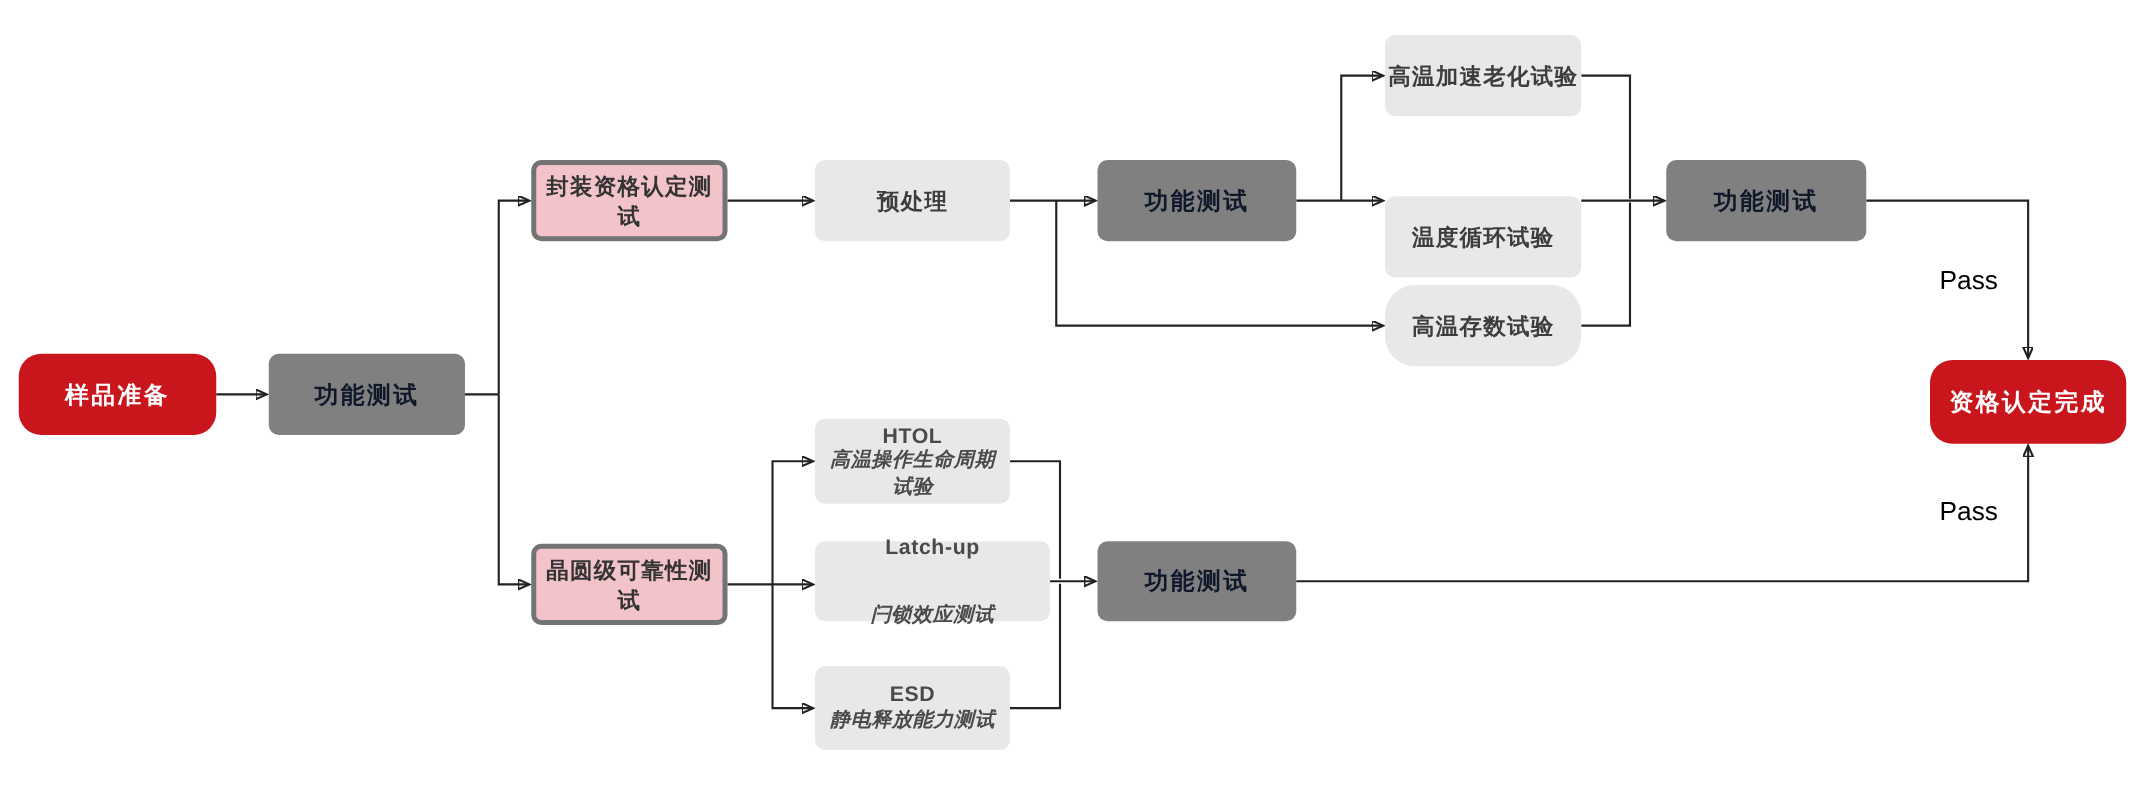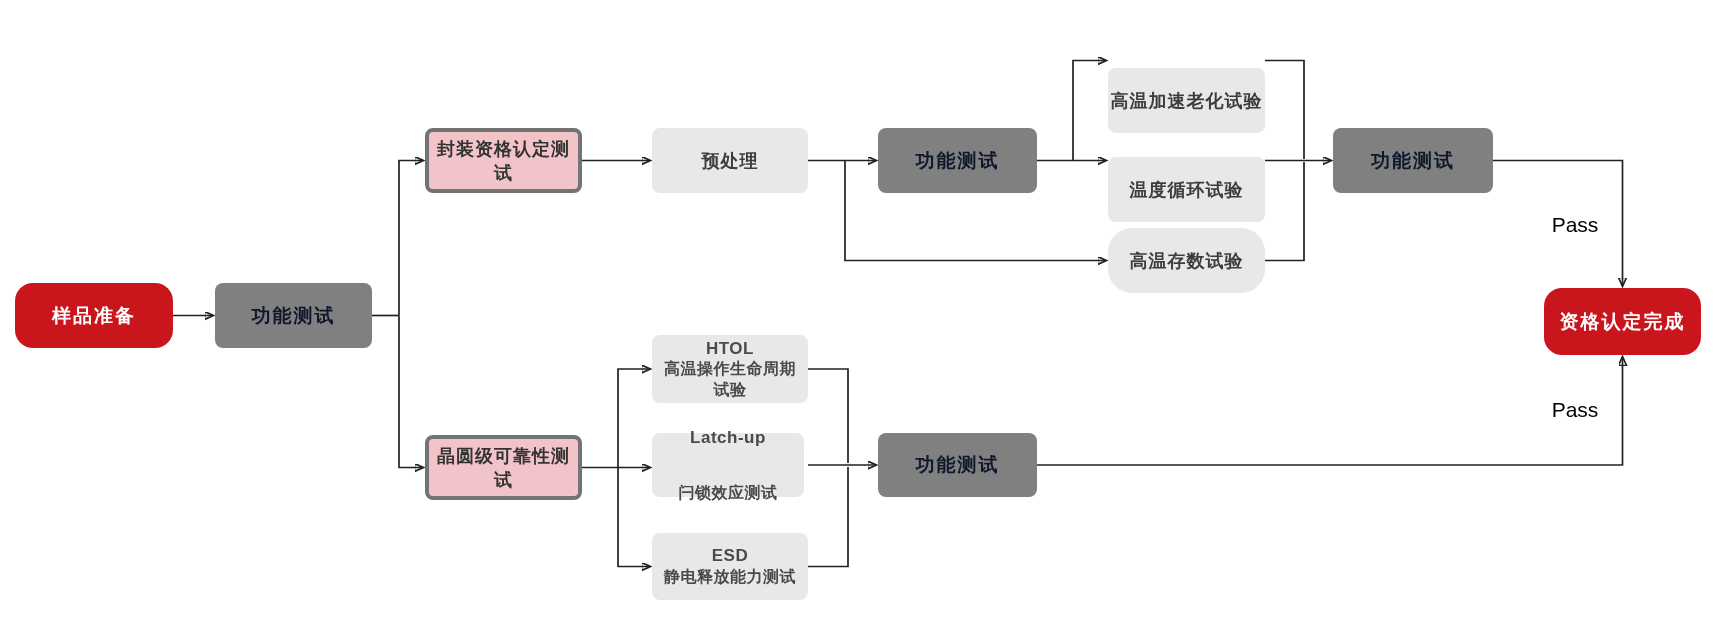--- a/index.html
+++ b/index.html
@@ -9,35 +9,35 @@
   svg.connectors path{fill:none;stroke:#222222;stroke-width:1.7px;}
 
   .node{position:absolute;display:flex;flex-direction:column;align-items:center;justify-content:center;
         text-align:center;box-sizing:border-box;border-radius:8px;}
   .node.red{background:var(--red,#c9161d);color:#ffffff;font-weight:bold;font-size:19px;letter-spacing:2px;border-radius:18px;}
   .node.dark{background:var(--dark,#808080);color:#0f172a;font-weight:bold;font-size:19px;letter-spacing:2px;}
   .node.pink{background:var(--pink,#f2c4c9);color:#333333;font-weight:bold;font-size:18px;letter-spacing:1px;border:4px solid #737373;}
   .node.light{background:var(--light,#e8e8e8);color:#3d3d3d;font-weight:bold;font-size:18px;letter-spacing:1px;}
   .node.multi{line-height:1.28;}
   .node.multi .t{font-weight:bold;font-size:17px;color:#4a4a4a;letter-spacing:0.5px;}
-  .node.multi .s{font-weight:bold;font-size:16px;color:#4a4a4a;letter-spacing:0.5px;}
+  .node.multi .s{font-weight:bold;font-size:16px;color:#4a4a4a;letter-spacing:0.5px;font-style:italic;}
 
   #n-sample{left:15px;top:283px;width:158px;height:65px;}
   #n-func1 {left:215px;top:283px;width:157px;height:65px;}
   #n-pkg   {left:425px;top:128px;width:157px;height:65px;}
   #n-pre   {left:652px;top:128px;width:156px;height:65px;}
   #n-func2 {left:878px;top:128px;width:159px;height:65px;}
-  #n-haat  {left:1108px;top:28px;width:157px;height:65px;margin-top:40px;}
+  #n-haat  {left:1108px;top:28px;width:157px;height:65px;}
   #n-tcycle{left:1108px;top:128px;width:157px;height:65px;margin-top:29px;}
   #n-hstore{left:1108px;top:228px;width:157px;height:65px;border-radius:24px;}
   #n-func3 {left:1333px;top:128px;width:160px;height:65px;}
   #n-done  {left:1544px;top:288px;width:157px;height:67px;}
   #n-wafer {left:425px;top:435px;width:157px;height:65px;}
   #n-htol  {left:652px;top:335px;width:156px;height:68px;justify-content:center;}
-  #n-latch {left:652px;top:433px;width:152px;height:64px;gap:34px;}
+  #n-latch {left:652px;top:433px;width:188px;height:64px;gap:34px;}
   #n-esd   {left:652px;top:533px;width:156px;height:67px;}
   #n-func4 {left:878px;top:433px;width:159px;height:64px;}
 
   .pass{position:absolute;width:70px;text-align:center;font-size:21px;font-weight:400;color:#000;}
   #pass-top{left:1540px;top:213px;}
   #pass-bottom{left:1540px;top:398px;}
 </style>
 </head>
 <body>
 

